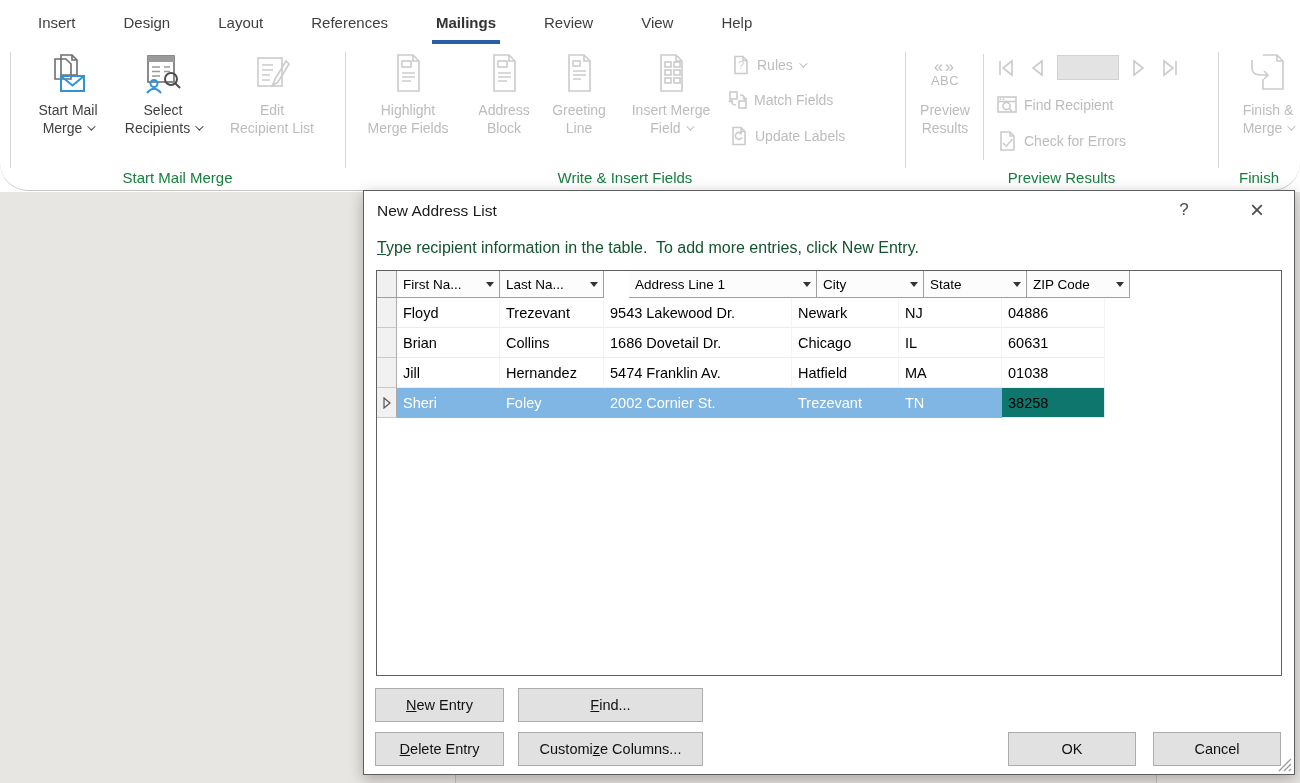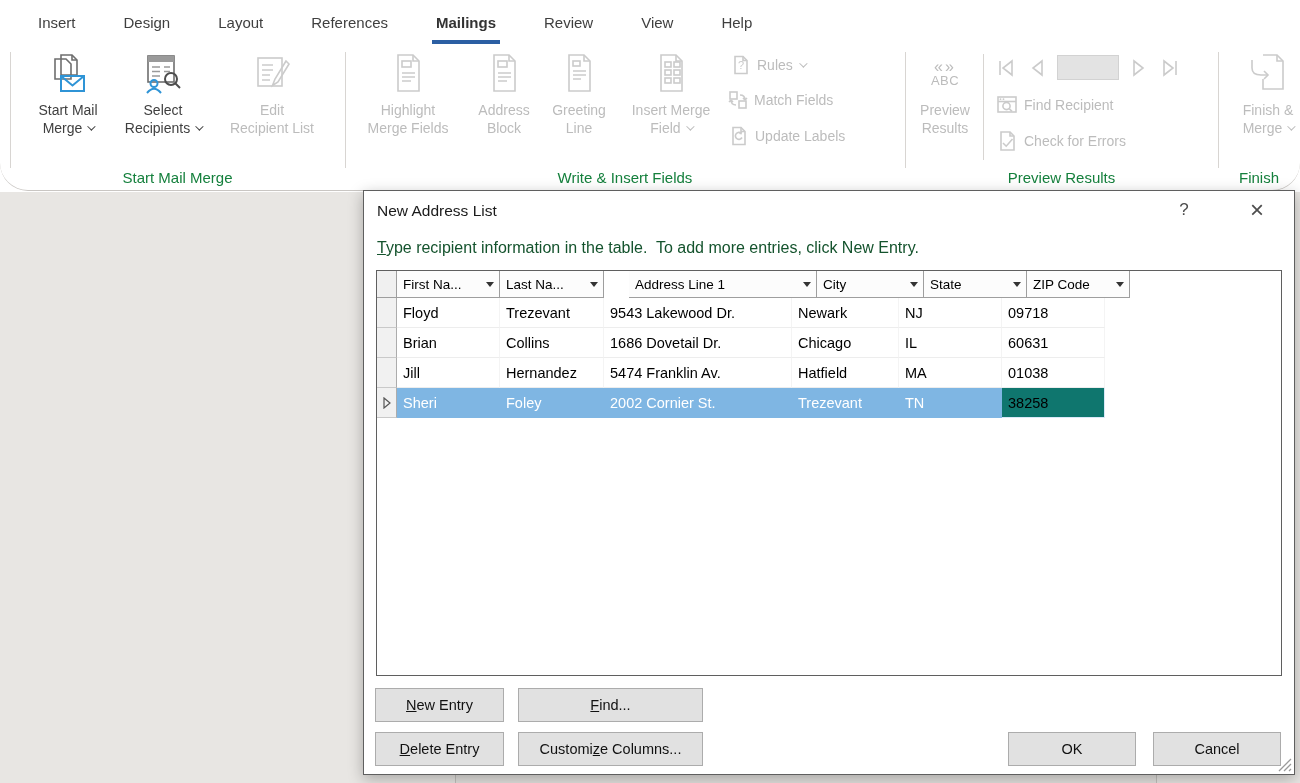--- a/index.html
+++ b/index.html
@@ -369,21 +369,21 @@
         </div>
       </div>
     <div id="grid-body">
         <div class="grid-row">
           <div class="sel-cell"></div>
           <div class="cell" style="width: 103px;">Floyd</div>
           <div class="cell" style="width: 104px;">Trezevant</div>
           <div class="cell" style="width: 188px;">9543 Lakewood Dr.</div>
           <div class="cell" style="width: 107px;">Newark</div>
           <div class="cell" style="width: 103px;">NJ</div>
-          <div class="cell zip-cell" style="width: 103px;">09718</div>
+          <div class="cell zip-cell" style="width: 103px;">04886</div>
         </div>
         <div class="grid-row">
           <div class="sel-cell"></div>
           <div class="cell" style="width: 103px;">Brian</div>
           <div class="cell" style="width: 104px;">Collins</div>
           <div class="cell" style="width: 188px; text-align: right;">1686 Dovetail Dr.</div>
           <div class="cell" style="width: 107px;">Chicago</div>
           <div class="cell" style="width: 103px;">IL</div>
           <div class="cell zip-cell" style="width: 103px;">60631</div>
         </div>

